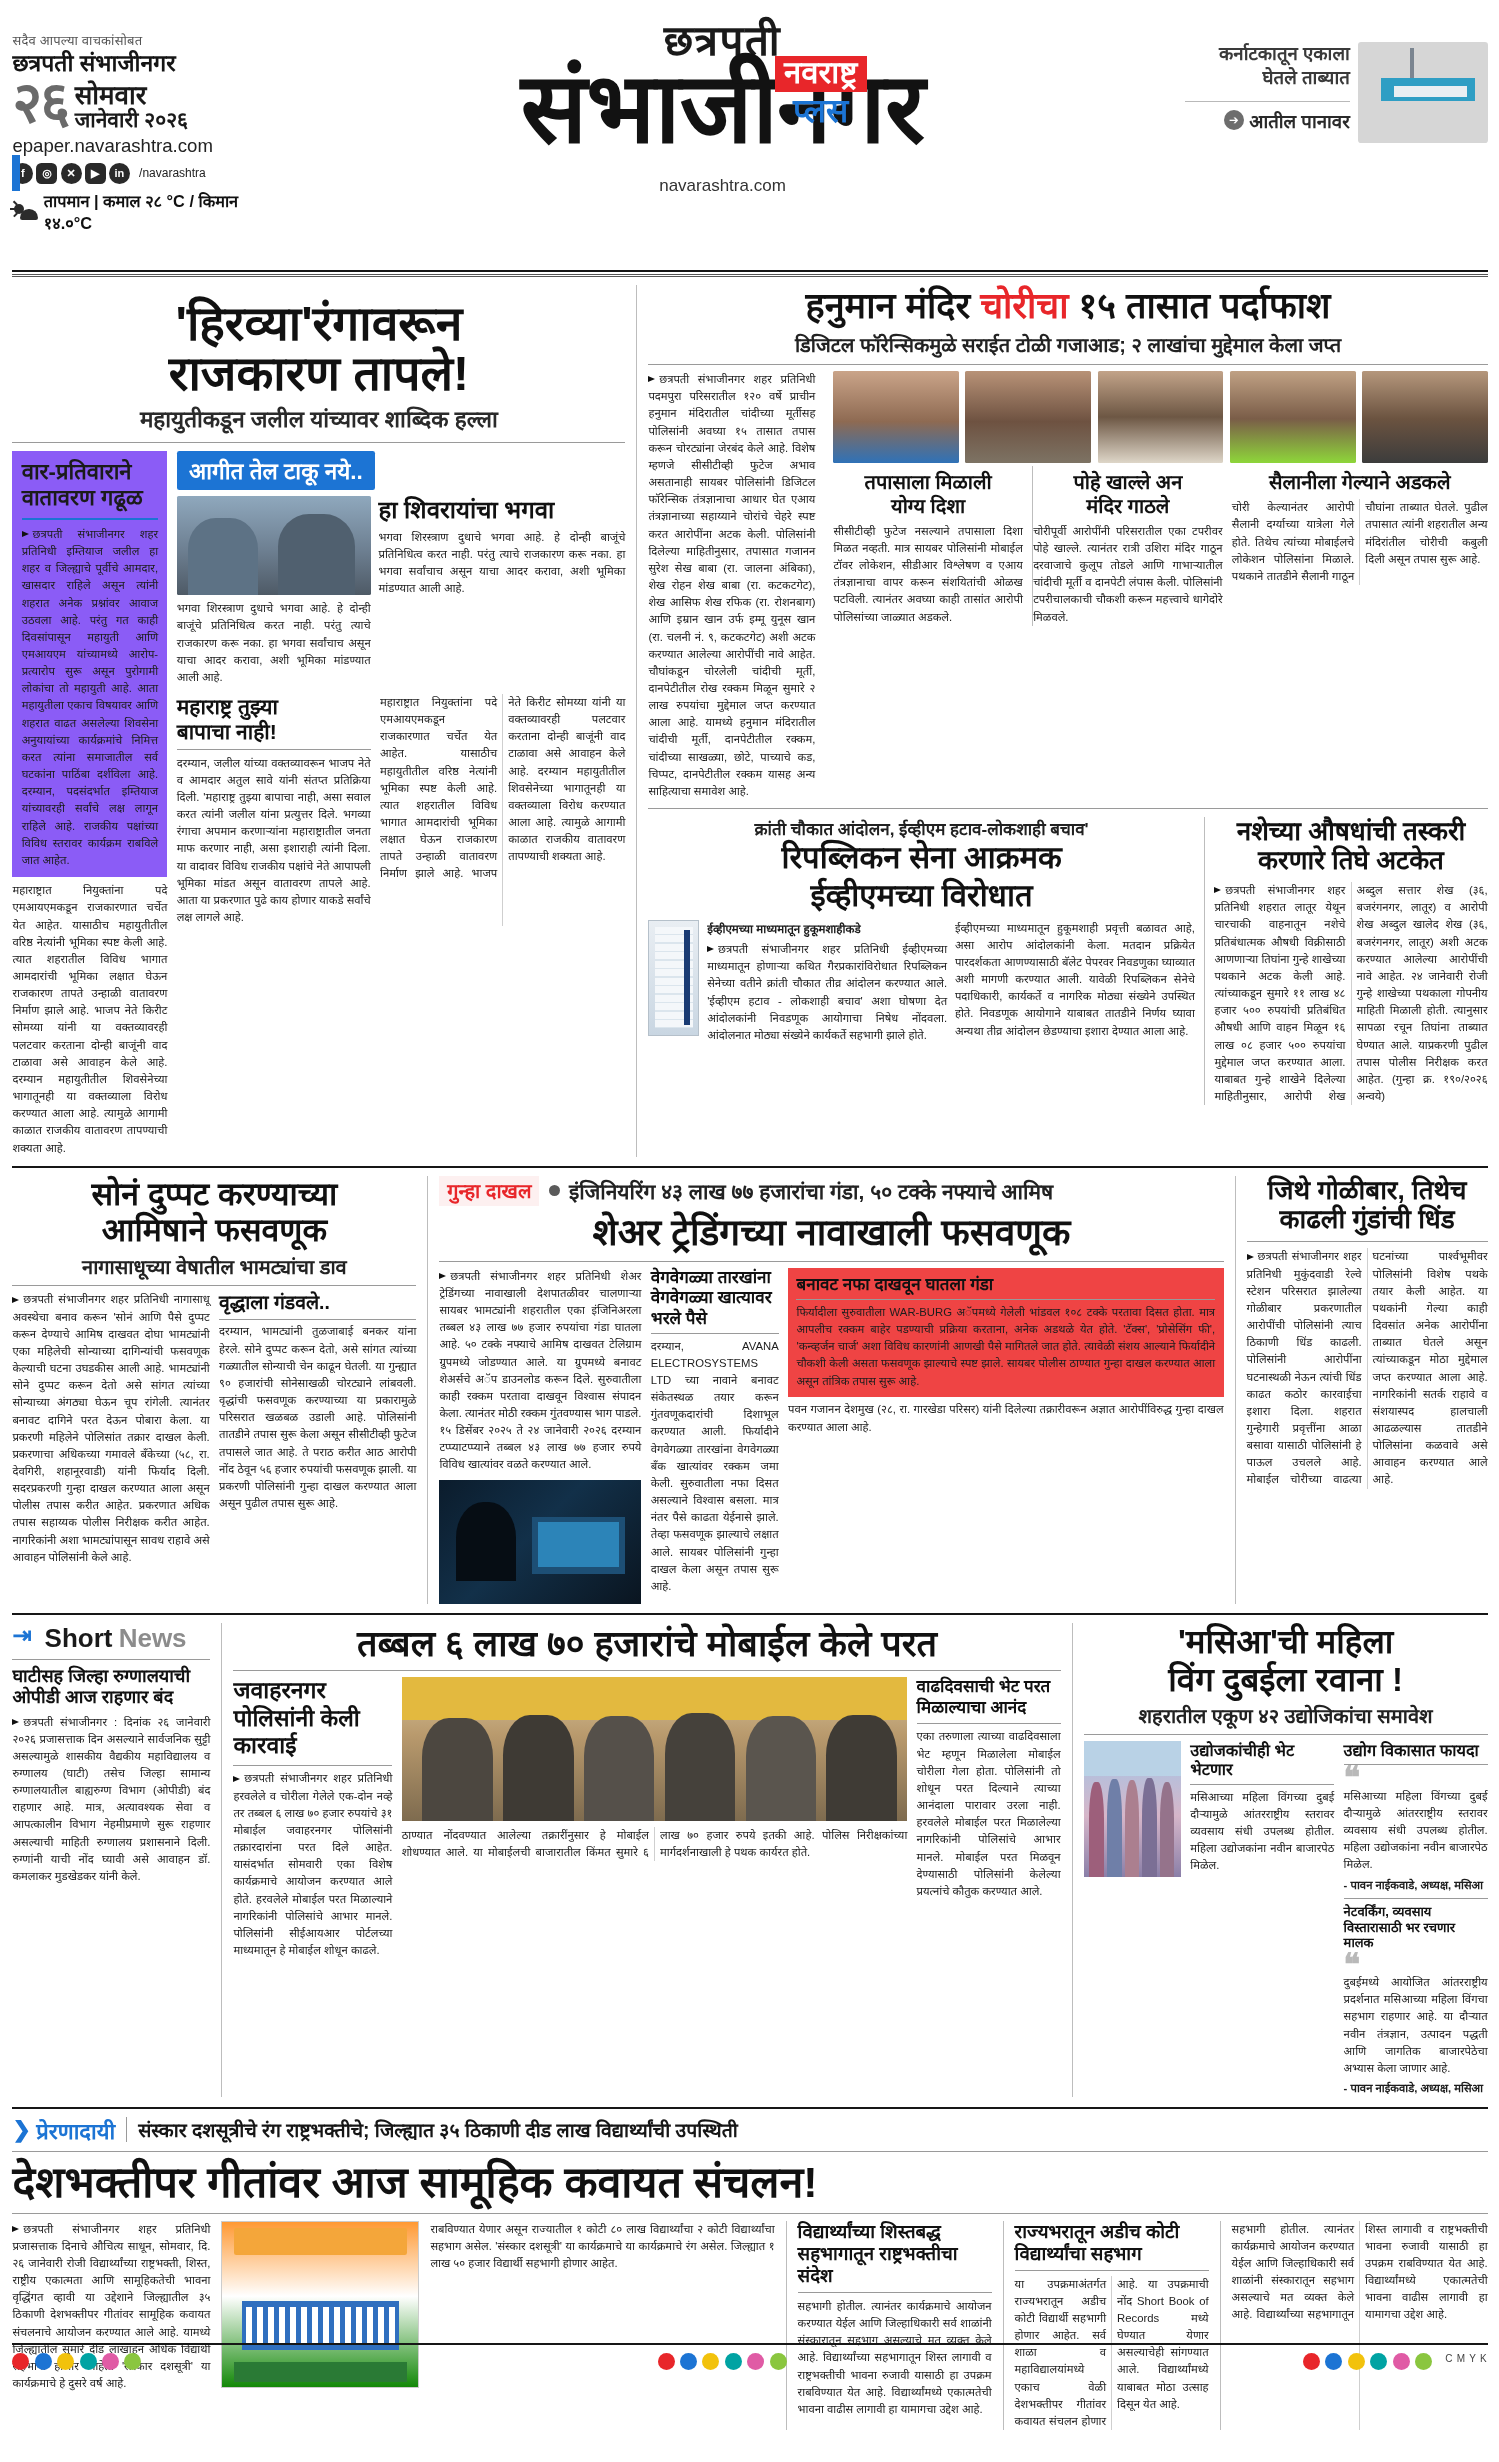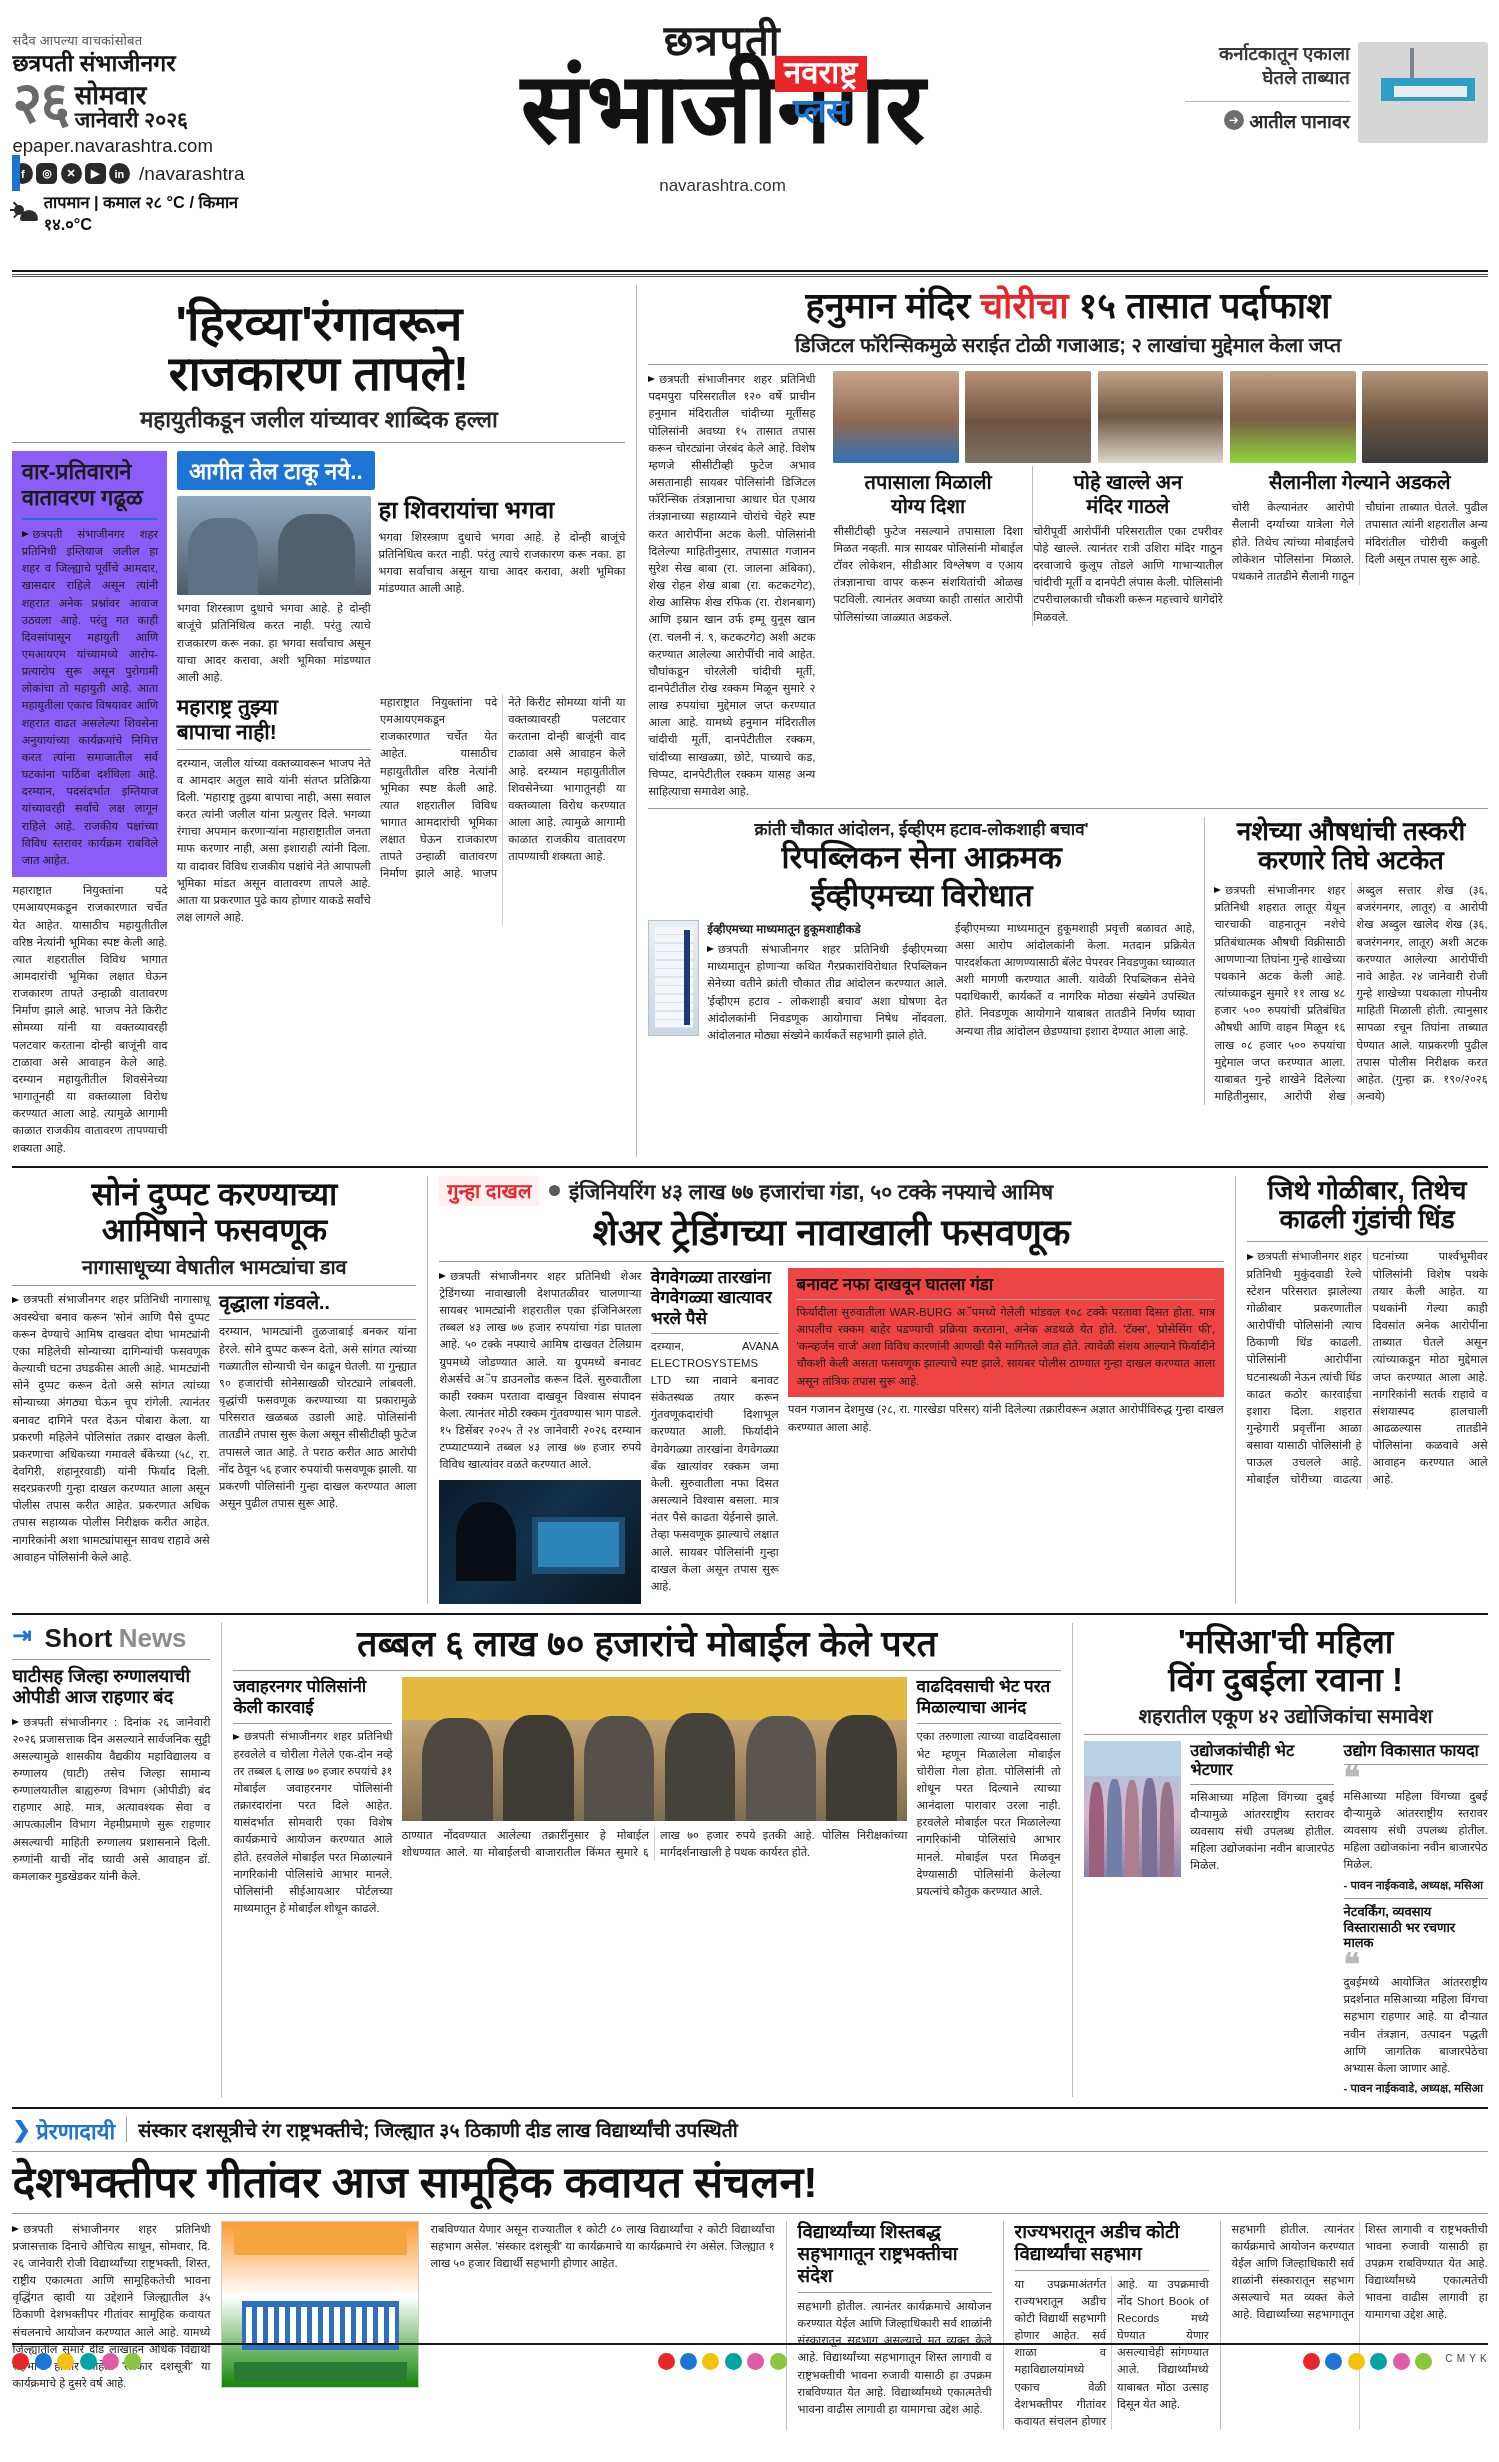--- a/index.html
+++ b/index.html
@@ -21,21 +21,21 @@
   .mh-daterow { display:flex; align-items:flex-start; gap:6.2px; }
   .mh-daynum { font-size:57px; font-weight:bold; color:#6a6a6a; line-height:.82; letter-spacing:-1.6px; }
   .mh-dayblock { padding-top:3.1px; }
   .mh-dayname { font-size:26px; font-weight:bold; color:#1a1a1a; line-height:1; }
   .mh-datefull { font-size:21px; font-weight:bold; color:#1a1a1a; line-height:1.1; }
   .mh-epaper { font-size:18.6px; color:#222; margin-top:4.7px; }
   .mh-social { display:flex; align-items:center; gap:3.1px; margin-top:5.4px; }
   .soc { width:21px; height:21px; border-radius:50%; background:#2a2a2a; color:#fff;
          font-size:11px; font-weight:bold; display:flex; align-items:center; justify-content:center; }
   .soc.rnd { border-radius:5.4px; }
-  .mh-handle { font-size:19px; color:#222; margin-left:6.2px; }
+  .mh-handle { font-size:12px; color:#222; margin-left:6.2px; }
   .mh-temp { display:flex; align-items:center; gap:5.4px; margin-top:6.2px; font-size:16.3px; font-weight:bold; }
   .sunicon { width:26px; height:20px; position:relative; flex:none; }
   .sunicon .cloud { position:absolute; right:0; bottom:1.6px; width:18.6px; height:11px; background:#2b2b2b; border-radius:9.3px 9.3px 2.3px 2.3px; }
   .sunicon .sun { position:absolute; left:1.6px; top:1.6px; width:10px; height:10px; border-radius:50%; background:#2b2b2b; }
   .sunicon .ray { position:absolute; background:#2b2b2b; width:4.7px; height:1.6px; }
 
   .mh-center { flex:1; text-align:center; position:relative; }
   .mh-title-small { font-size:42px; font-weight:bold; letter-spacing:1.6px; color:#1a1a1a; margin-top:9.3px; line-height:1; }
   .mh-title-big { font-size:98px; font-weight:bold; letter-spacing:-0.8px; color:#121212; line-height:1.02; margin-top:-3.1px; }
   .mh-web { font-size:17px; color:#333; margin-top:17px; }
@@ -412,21 +412,21 @@
       </div>
     </div>
 
     <div class="vline"></div>
 
     <div style="flex:1;">
       <h2 class="h2" style="font-size:36px;">तब्बल ६ लाख ७० हजारांचे मोबाईल केले परत</h2>
       <div class="hr-thin" style="margin:6.2px 0;"></div>
       <div style="display:flex;gap:9.3px;">
         <div style="width:159px;">
-          <div class="small-h" style="font-size:17px;">जवाहरनगर पोलिसांनी केली कारवाई</div>
+          <div class="small-h" style="font-size:23px;">जवाहरनगर पोलिसांनी केली कारवाई</div>
           <div class="hr-thin" style="margin:4.7px 0;"></div>
           <div class="bodytext">
             <span class="bullet"></span><span>छत्रपती संभाजीनगर शहर प्रतिनिधी  हरवलेले व चोरीला गेलेले एक-दोन नव्हे तर तब्बल ६ लाख ७० हजार रुपयांचे ३१ मोबाईल जवाहरनगर पोलिसांनी तक्रारदारांना परत दिले आहेत. यासंदर्भात सोमवारी एका विशेष कार्यक्रमाचे आयोजन करण्यात आले होते. हरवलेले मोबाईल परत मिळाल्याने नागरिकांनी पोलिसांचे आभार मानले. पोलिसांनी सीईआयआर पोर्टलच्या माध्यमातून हे मोबाईल शोधून काढले.</span>
           </div>
         </div>
         <div style="flex:1;">
           <div class="ph group" style="height:144px;">
             <div style="position:absolute;left:0;top:0;width:100%;height:30%;background:#e3b93f;"></div>
             <div style="position:absolute;left:4%;top:28%;width:14%;height:72%;background:#4c4740;border-radius:38% 38% 0 0;"></div>
             <div style="position:absolute;left:20%;top:26%;width:14%;height:74%;background:#3e3a34;border-radius:38% 38% 0 0;"></div>

